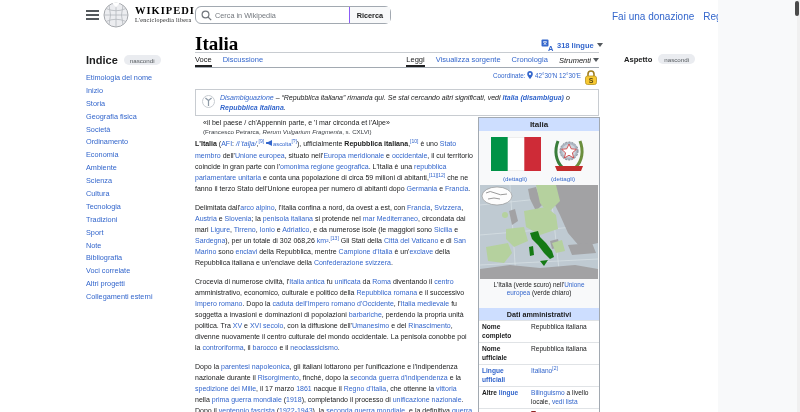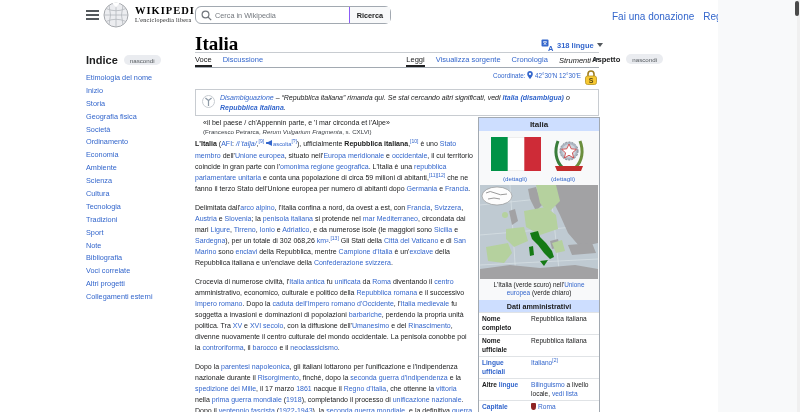--- a/index.html
+++ b/index.html
@@ -40,21 +40,21 @@
   #scroll-thumb { position:absolute; left:795px; top:1px; width:4px; height:15px; background:#4a4a4a; border-radius:2px; }
 
   
   #toc { position:absolute; left:86px; top:54px; width:106px; }
   .toc-head { display:flex; align-items:center; gap:6px; margin-bottom:6px; }
   .toc-title { font-size:11px; font-weight:bold; color:#202122; }
   .pill { font-size:6.2px; color:#54595d; background:#eaecf0; border-radius:8px; padding:1.5px 6px; cursor:pointer; white-space:nowrap; }
   .side-item { font-size:7.3px; color:#3366cc; height:12.9px; line-height:12.9px; white-space:nowrap; overflow:hidden; cursor:pointer; }
 
   
-  #aspetto { position:absolute; left:592px; top:54px; display:flex; align-items:center; gap:6px; }
+  #aspetto { position:absolute; left:624px; top:54px; display:flex; align-items:center; gap:6px; }
   #aspetto .toc-title { font-size:7.6px; }
 
   
   #page-title { position:absolute; left:195px; top:33px; font-family:"Liberation Serif", serif; font-size:19px; color:#000; }
   #title-rule { position:absolute; left:195px; top:52px; width:404px; border-top:1px solid #c8ccd1; }
   #langbadge { position:absolute; left:541px; top:39px; display:flex; align-items:center; gap:3px; font-size:7.5px; font-weight:bold; color:#3366cc; cursor:pointer; }
   .chev { width:0; height:0; border-left:3px solid transparent; border-right:3px solid transparent; border-top:4px solid #54595d; }
   #tabs { position:absolute; left:195px; top:54px; width:404px; height:14px; border-bottom:1px solid #a2a9b1; display:flex; justify-content:space-between; font-size:7.5px; }
   .tabgroup { display:flex; gap:11px; align-items:flex-end; }
   .tab { height:14px; line-height:13px; color:#3366cc; cursor:pointer; white-space:nowrap; }
@@ -77,21 +77,21 @@
 
   
   #infobox { position:absolute; left:478px; top:117px; width:122px; background:#f8f9fa; border:1px solid #a2a9b1; font-size:7px; }
   .ib-title { background:#cddeff; font-weight:bold; text-align:center; font-size:8px; padding:2px 0; }
   .ib-flags { display:flex; justify-content:space-evenly; align-items:center; padding:4px 2px 1px 2px; }
   .ib-det { display:flex; justify-content:space-evenly; font-size:6.2px; color:#3366cc; padding:1px 0 3px 0; }
   .ib-det span { cursor:pointer; }
   .ib-map { padding:0 1px; }
   .ib-map svg { display:block; }
   .ib-caption { font-size:6.4px; text-align:center; padding:2px 3px 3px 3px; line-height:8px; }
-  .ib-head { background:#cddeff; font-weight:bold; text-align:center; font-size:7.2px; padding:1.5px 0; }
+  .ib-head { background:#cddeff; font-weight:bold; text-align:center; font-size:7.2px; padding:1.5px 0;margin-top:8px; }
   .ib-row { display:flex; border-top:1px solid #e0e3e6; background:#fff; }
   .ib-label { width:50px; padding:2px 2px 2px 3px; font-size:6.6px; line-height:8.5px; }
   .ib-value { flex:1; padding:2px 2px; font-size:6.6px; line-height:8.5px; }
 </style>
 </head>
 <body>
 
 <div id="root">
 
   <div id="topbar">

